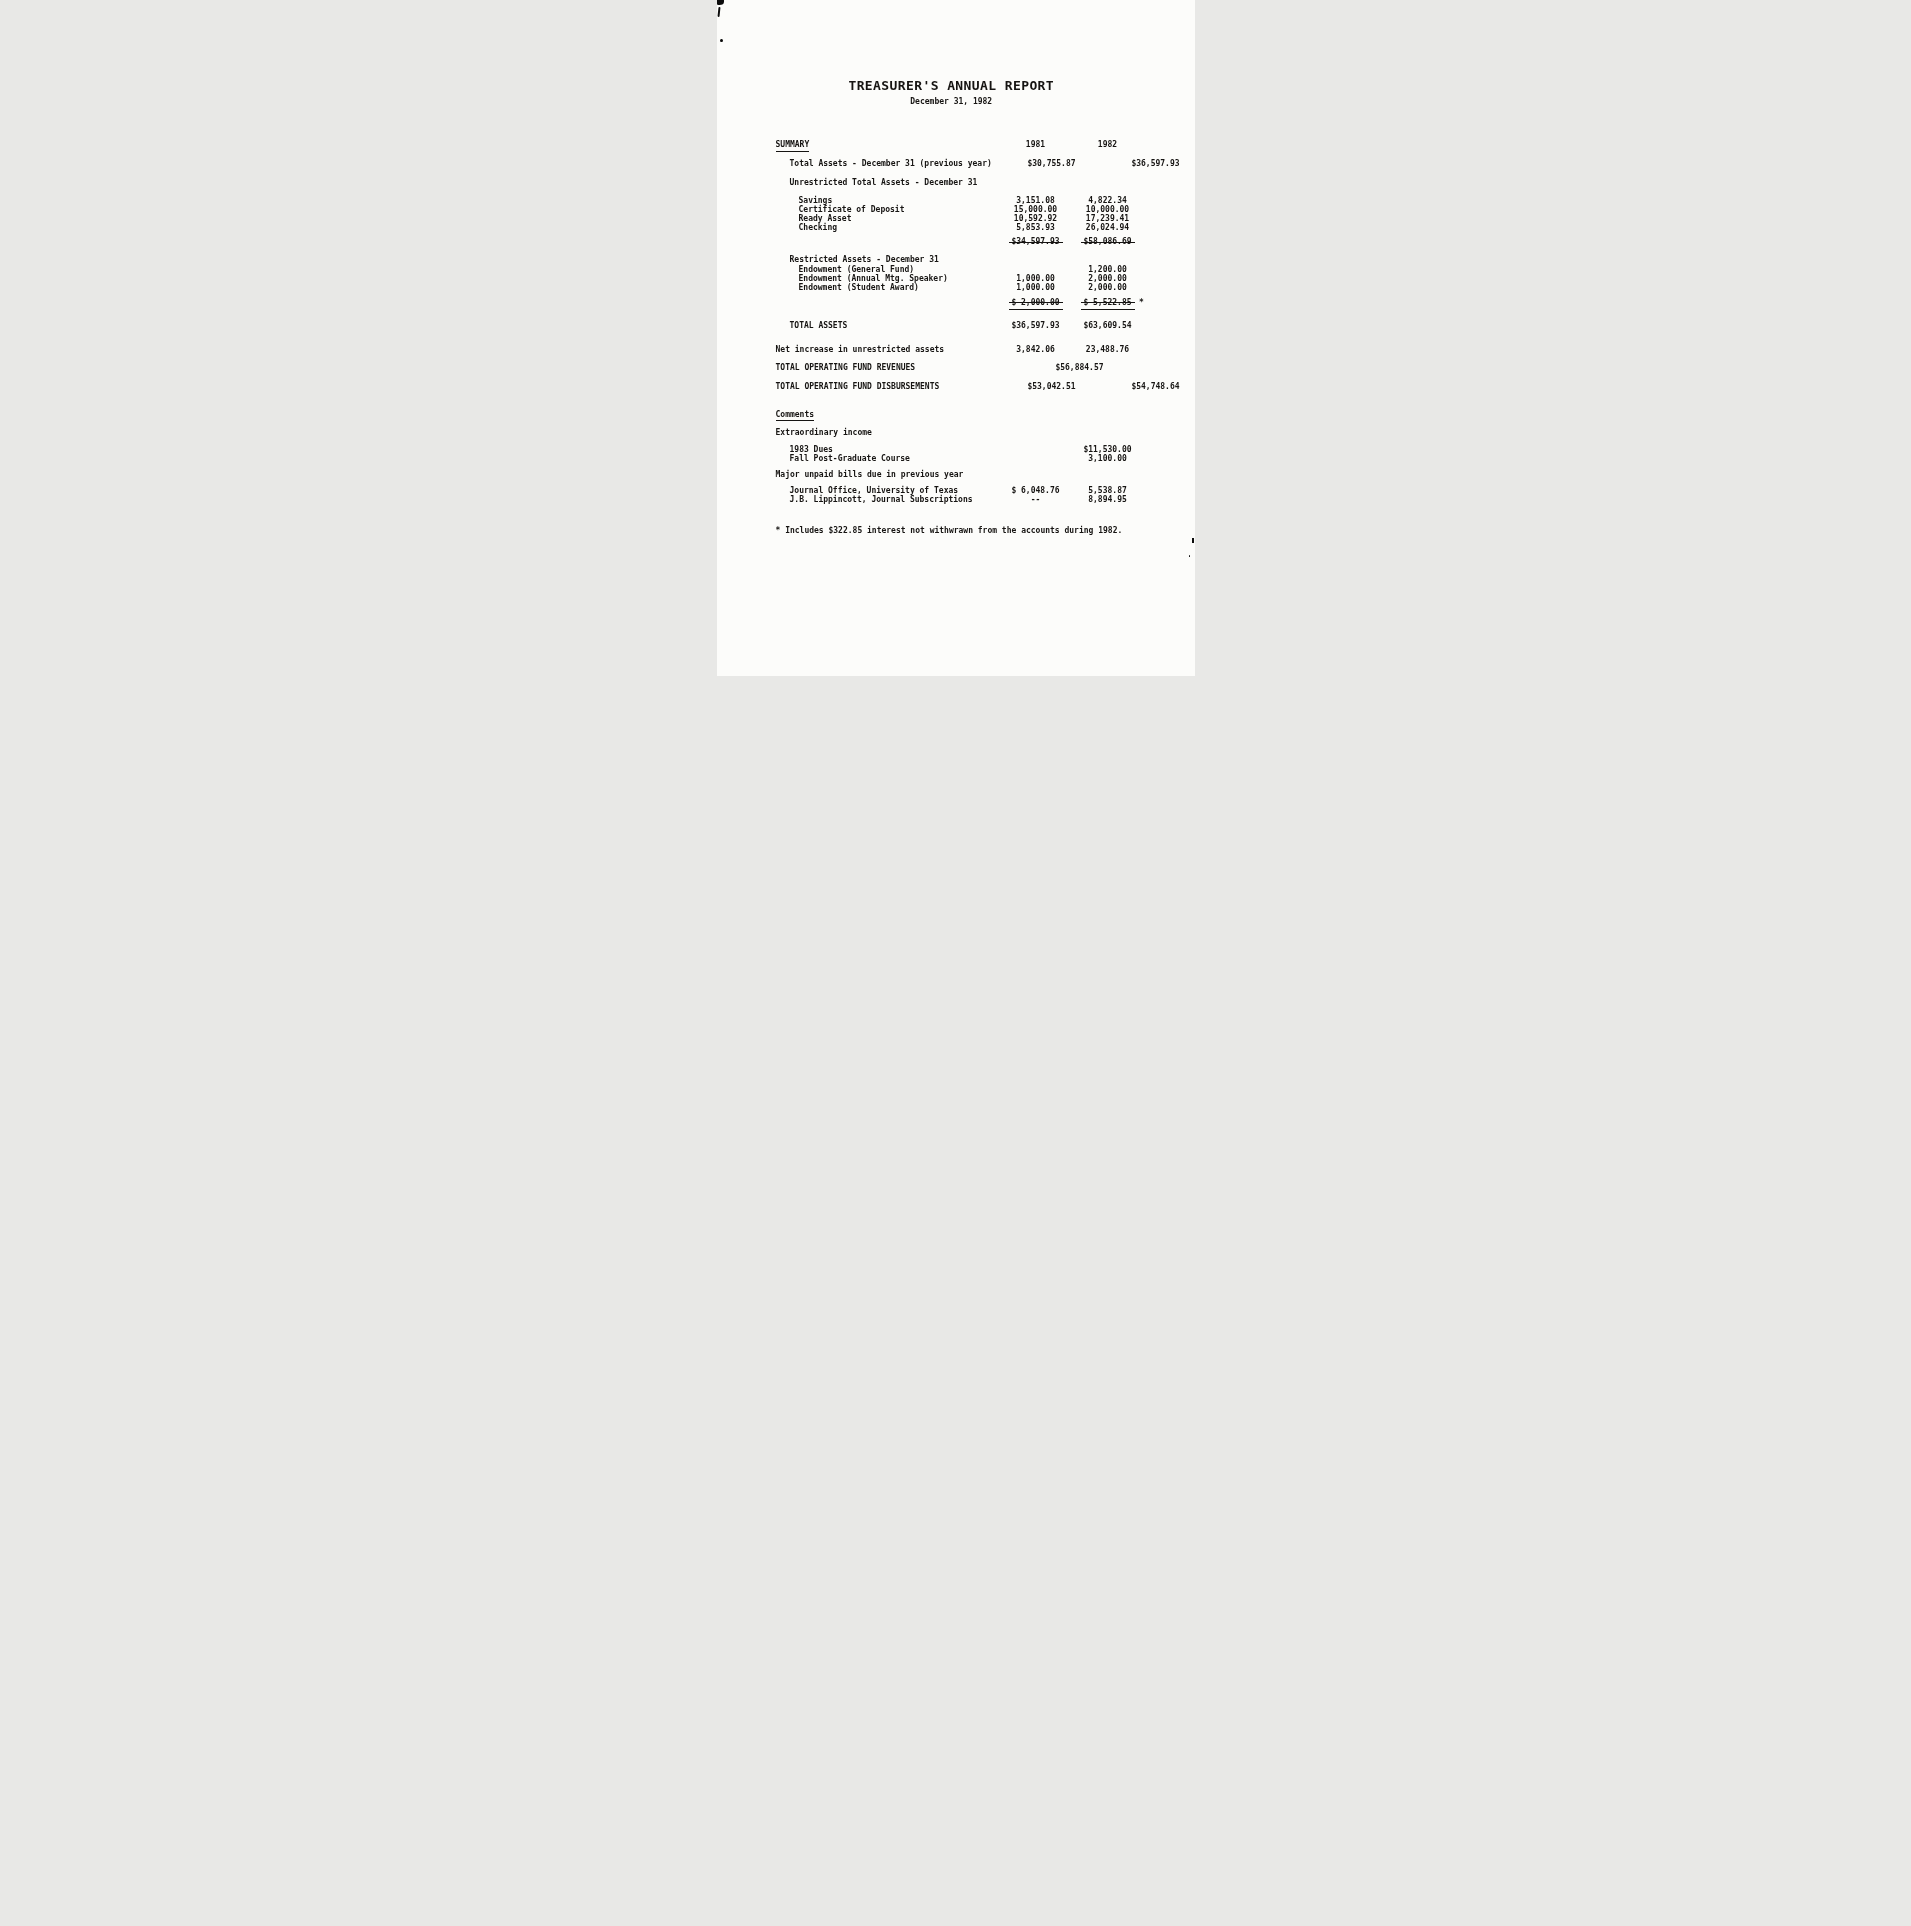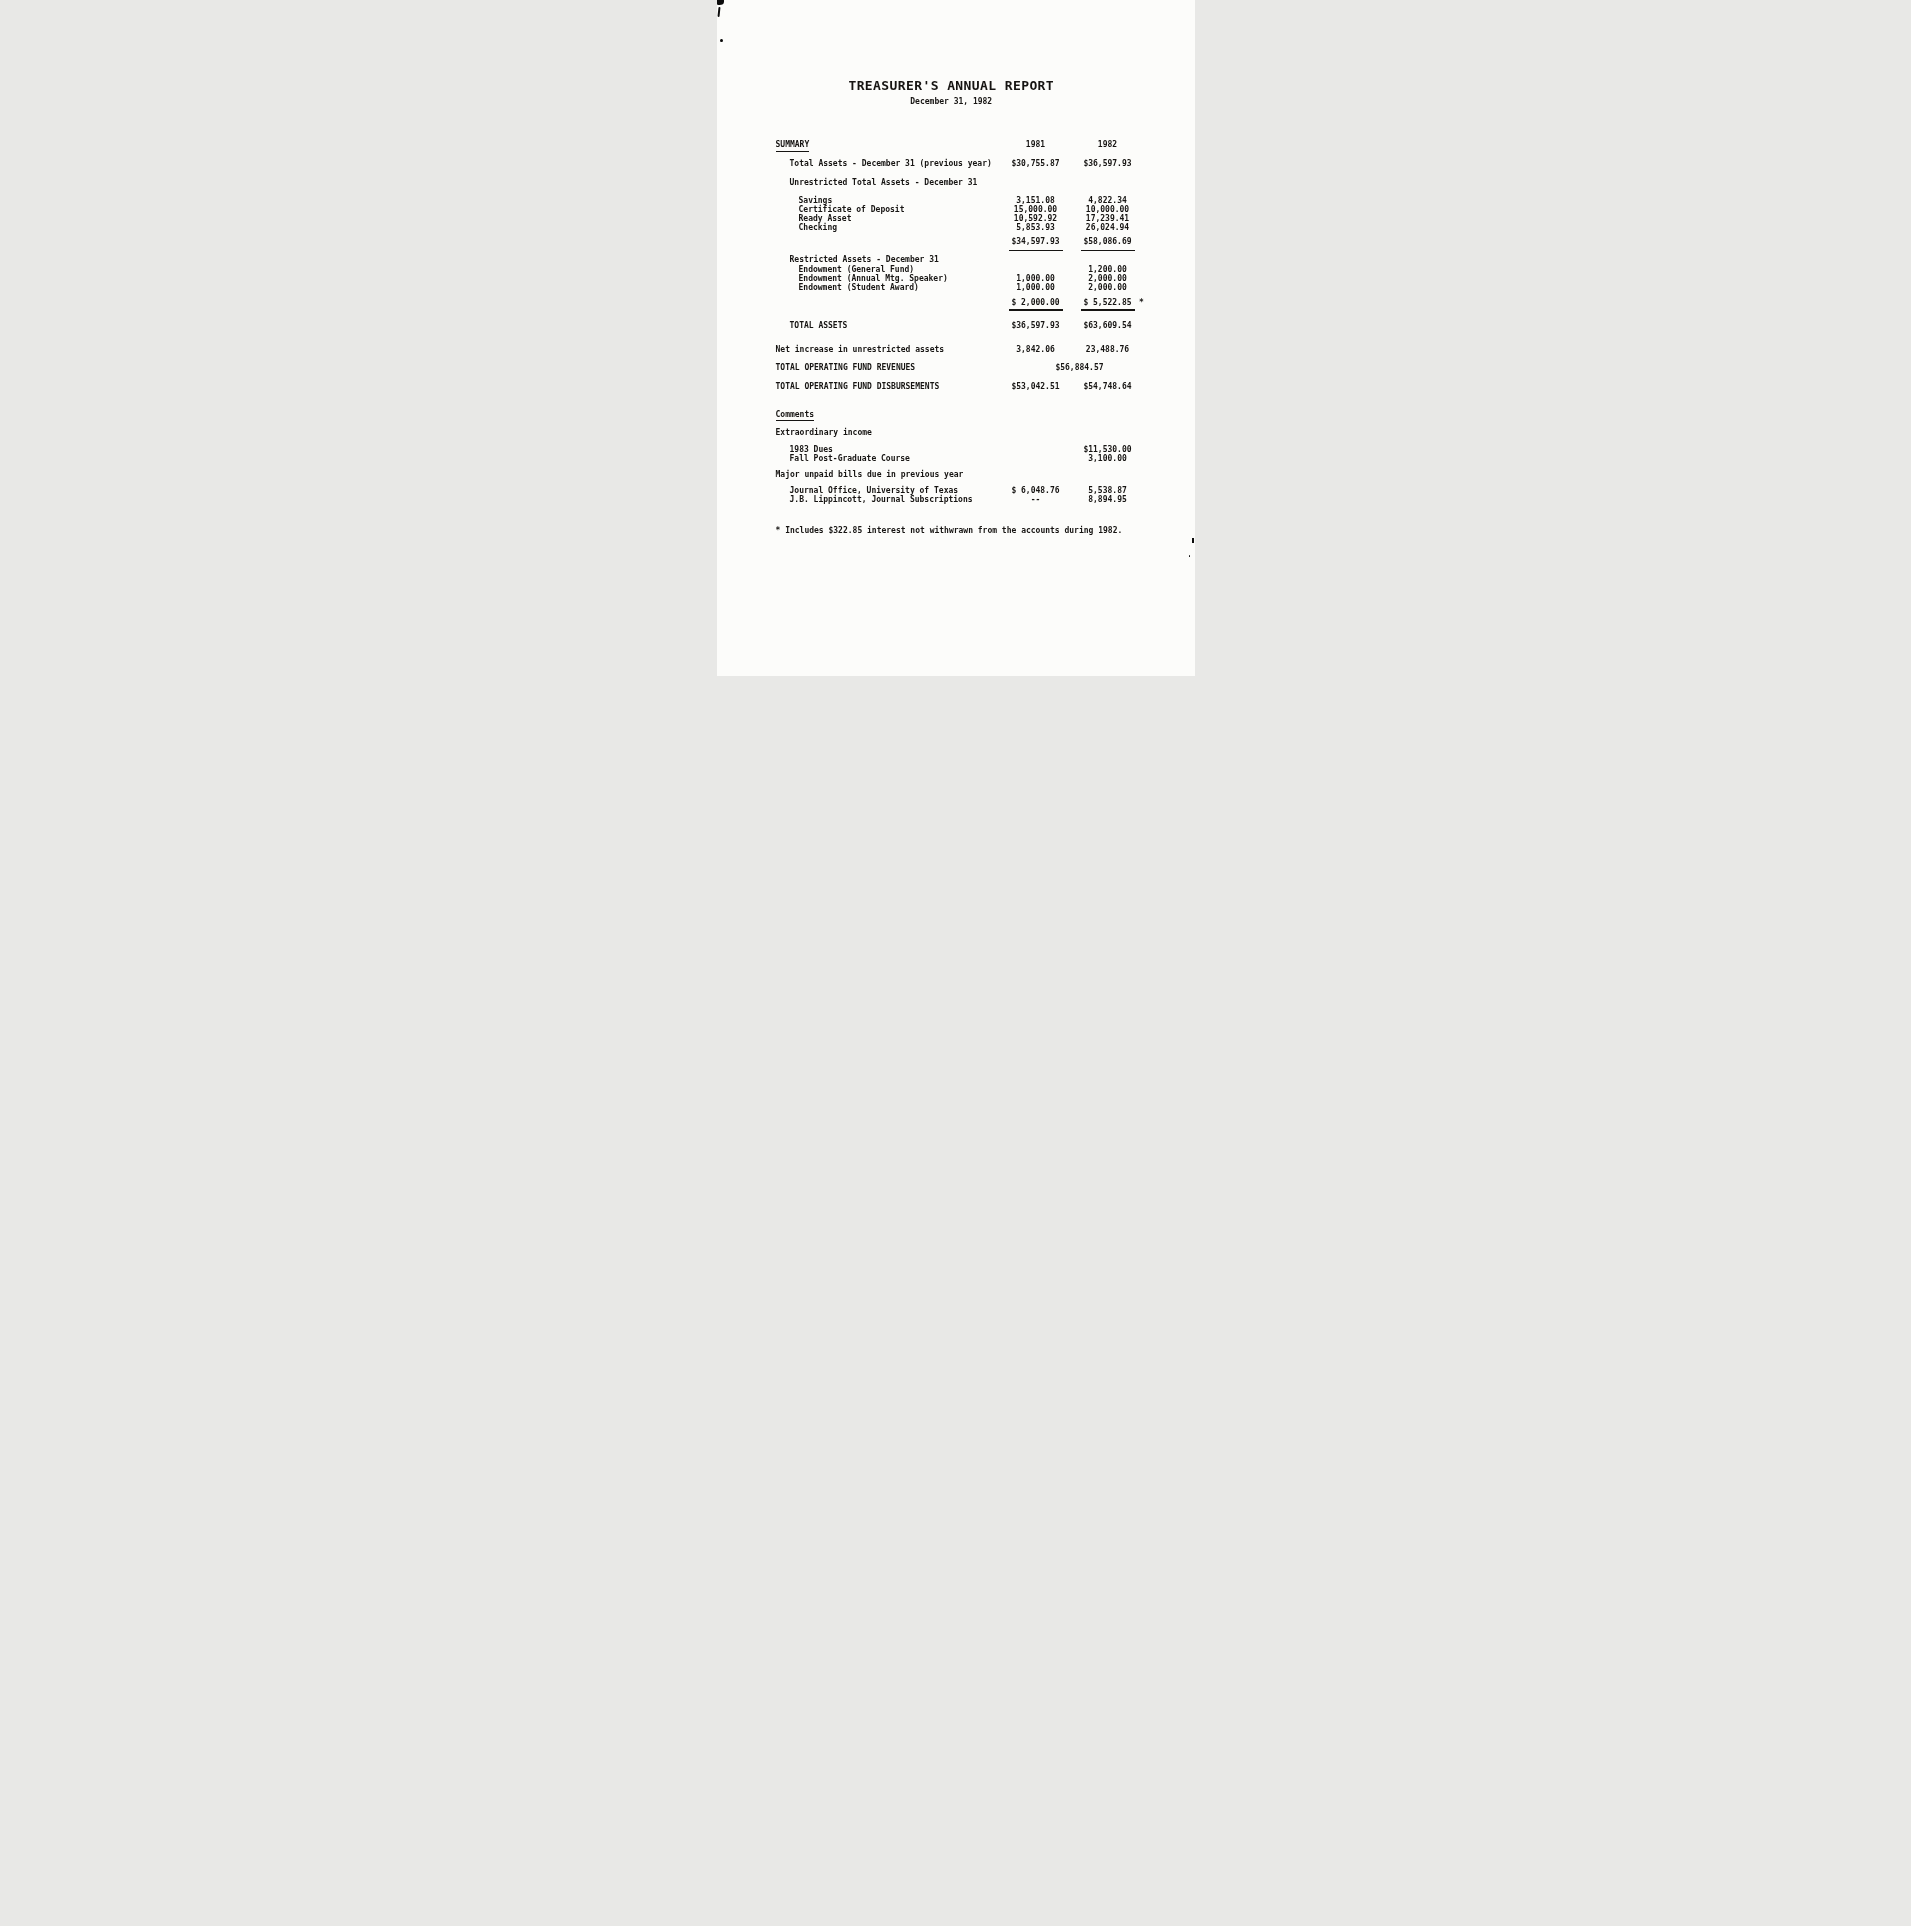--- a/index.html
+++ b/index.html
@@ -24,31 +24,31 @@
     grid-template-columns:292px 54px 18px 54px 23px;
     height:9.2px; line-height:9.2px;
     overflow:visible;
   }
   .lbl { white-space:nowrap; }
   .ind0 { padding-left:59px; }
   .ind1 { padding-left:73px; }
   .ind2 { padding-left:82px; }
   .c1, .c2 { text-align:center; white-space:nowrap; }
   .chead { text-align:center; }
-  .ul { border-bottom:1.2px solid #161412; padding-bottom:18px; height:9.2px; }
+  .ul { border-bottom:1.2px solid #161412; padding-bottom:10px; height:9.2px; }
   .star { padding-left:4.6px; white-space:nowrap; }
   .underlined { display:inline-block; border-bottom:1.5px solid #161412; padding-bottom:1.2px; }
 
   
   .rule-row { display:grid; grid-template-columns:292px 54px 18px 54px 23px; margin-top:1.9px; height:1.2px; }
   .rule-row .bar { height:1.2px; background:#161412; }
 
   
   .mt-summary { margin-top:34px; }
-  .mt25 { margin-top:9.6px; } .mt26 { margin-top:10px; } .mt33 { margin-top:8px; }
+  .mt25 { margin-top:9.6px;gap:16px; } .mt26 { margin-top:10px; } .mt33 { margin-top:8px; }
   .mt13 { margin-top:5px; } .mt23 { margin-top:8.9px;gap:44px; } .mt15 { margin-top:5.8px; }
   .mt28 { margin-top:10.8px; } .mt38 { margin-top:14.6px; } .mt49 { margin-top:19px; }
   .mt24 { margin-top:9.2px; } .mt19 { margin-top:7.3px; } .mt17 { margin-top:6.5px;gap:32px; }
   .mt57 { margin-top:22px; }
 
   
   .artifact { position:absolute; background:#0c0c0c; }
   .a1 { left:0; top:0; width:7.7px; height:5.4px; border-radius:0 0 60% 20%; }
   .a2 { left:1.2px; top:7px; width:2.3px; height:10px; border-radius:1.2px; transform:rotate(6deg); }
   .a3 { left:3.5px; top:39px; width:2.7px; height:3.1px; border-radius:50%; }

